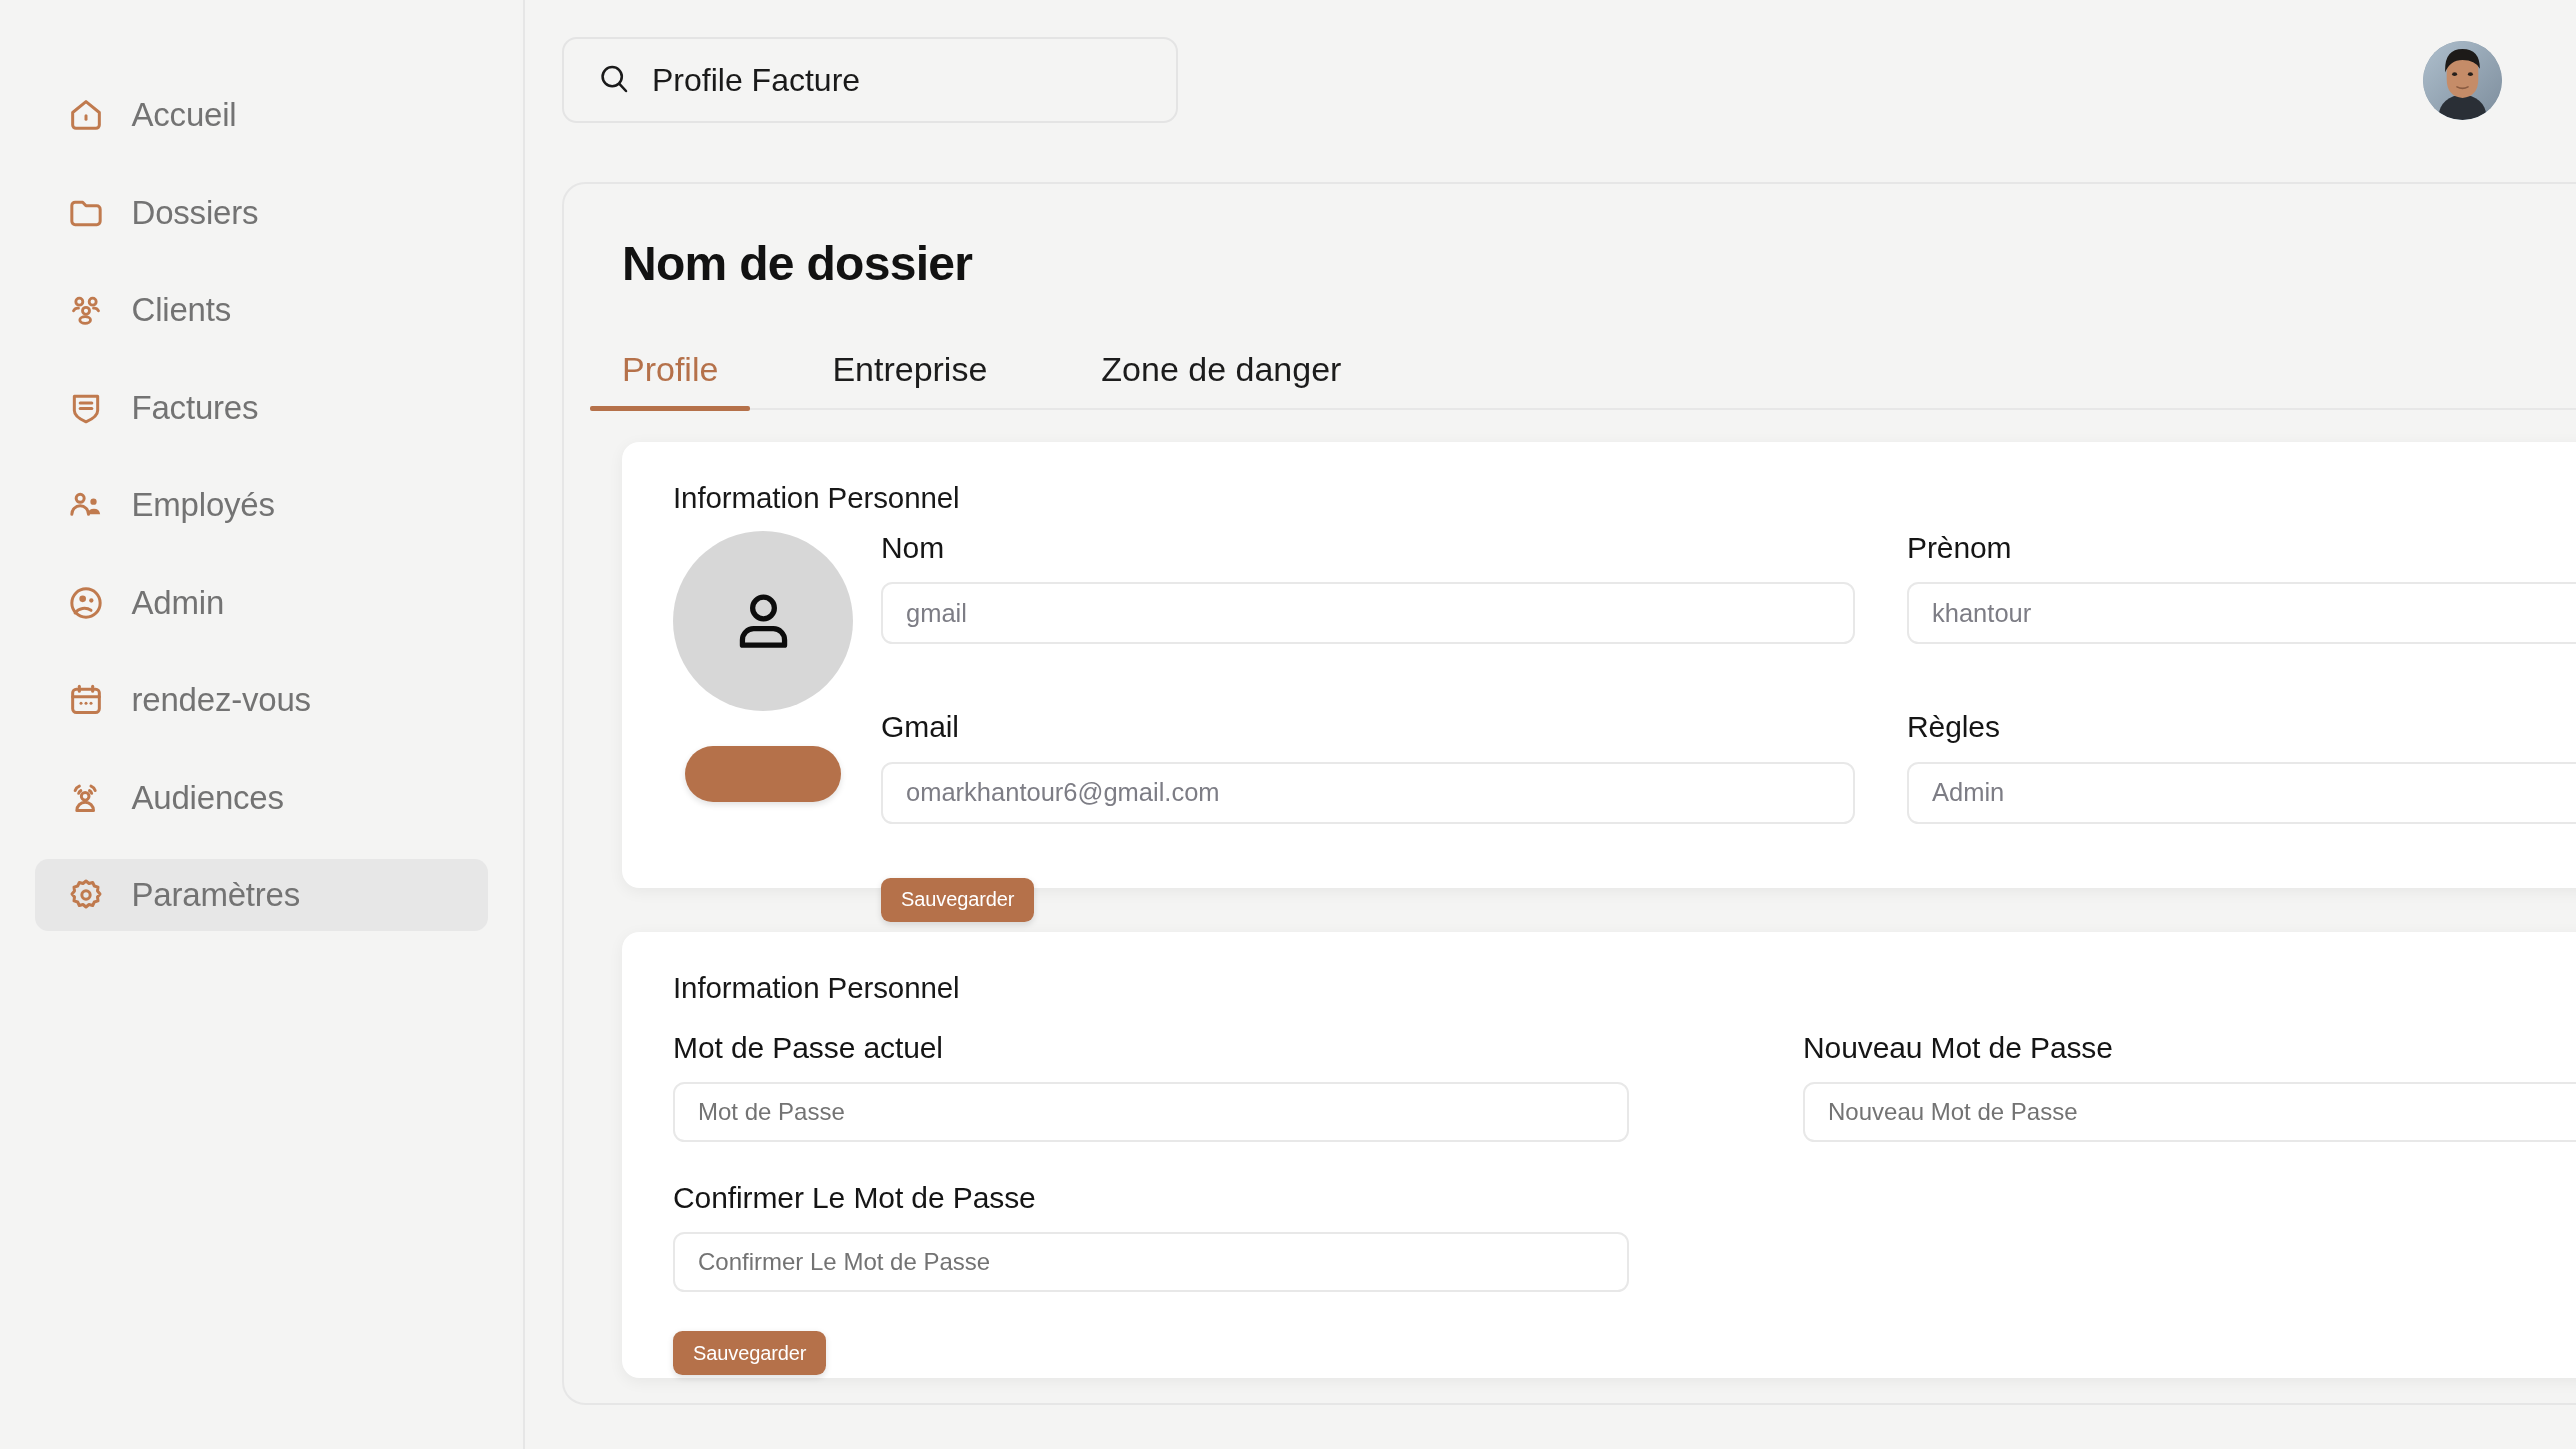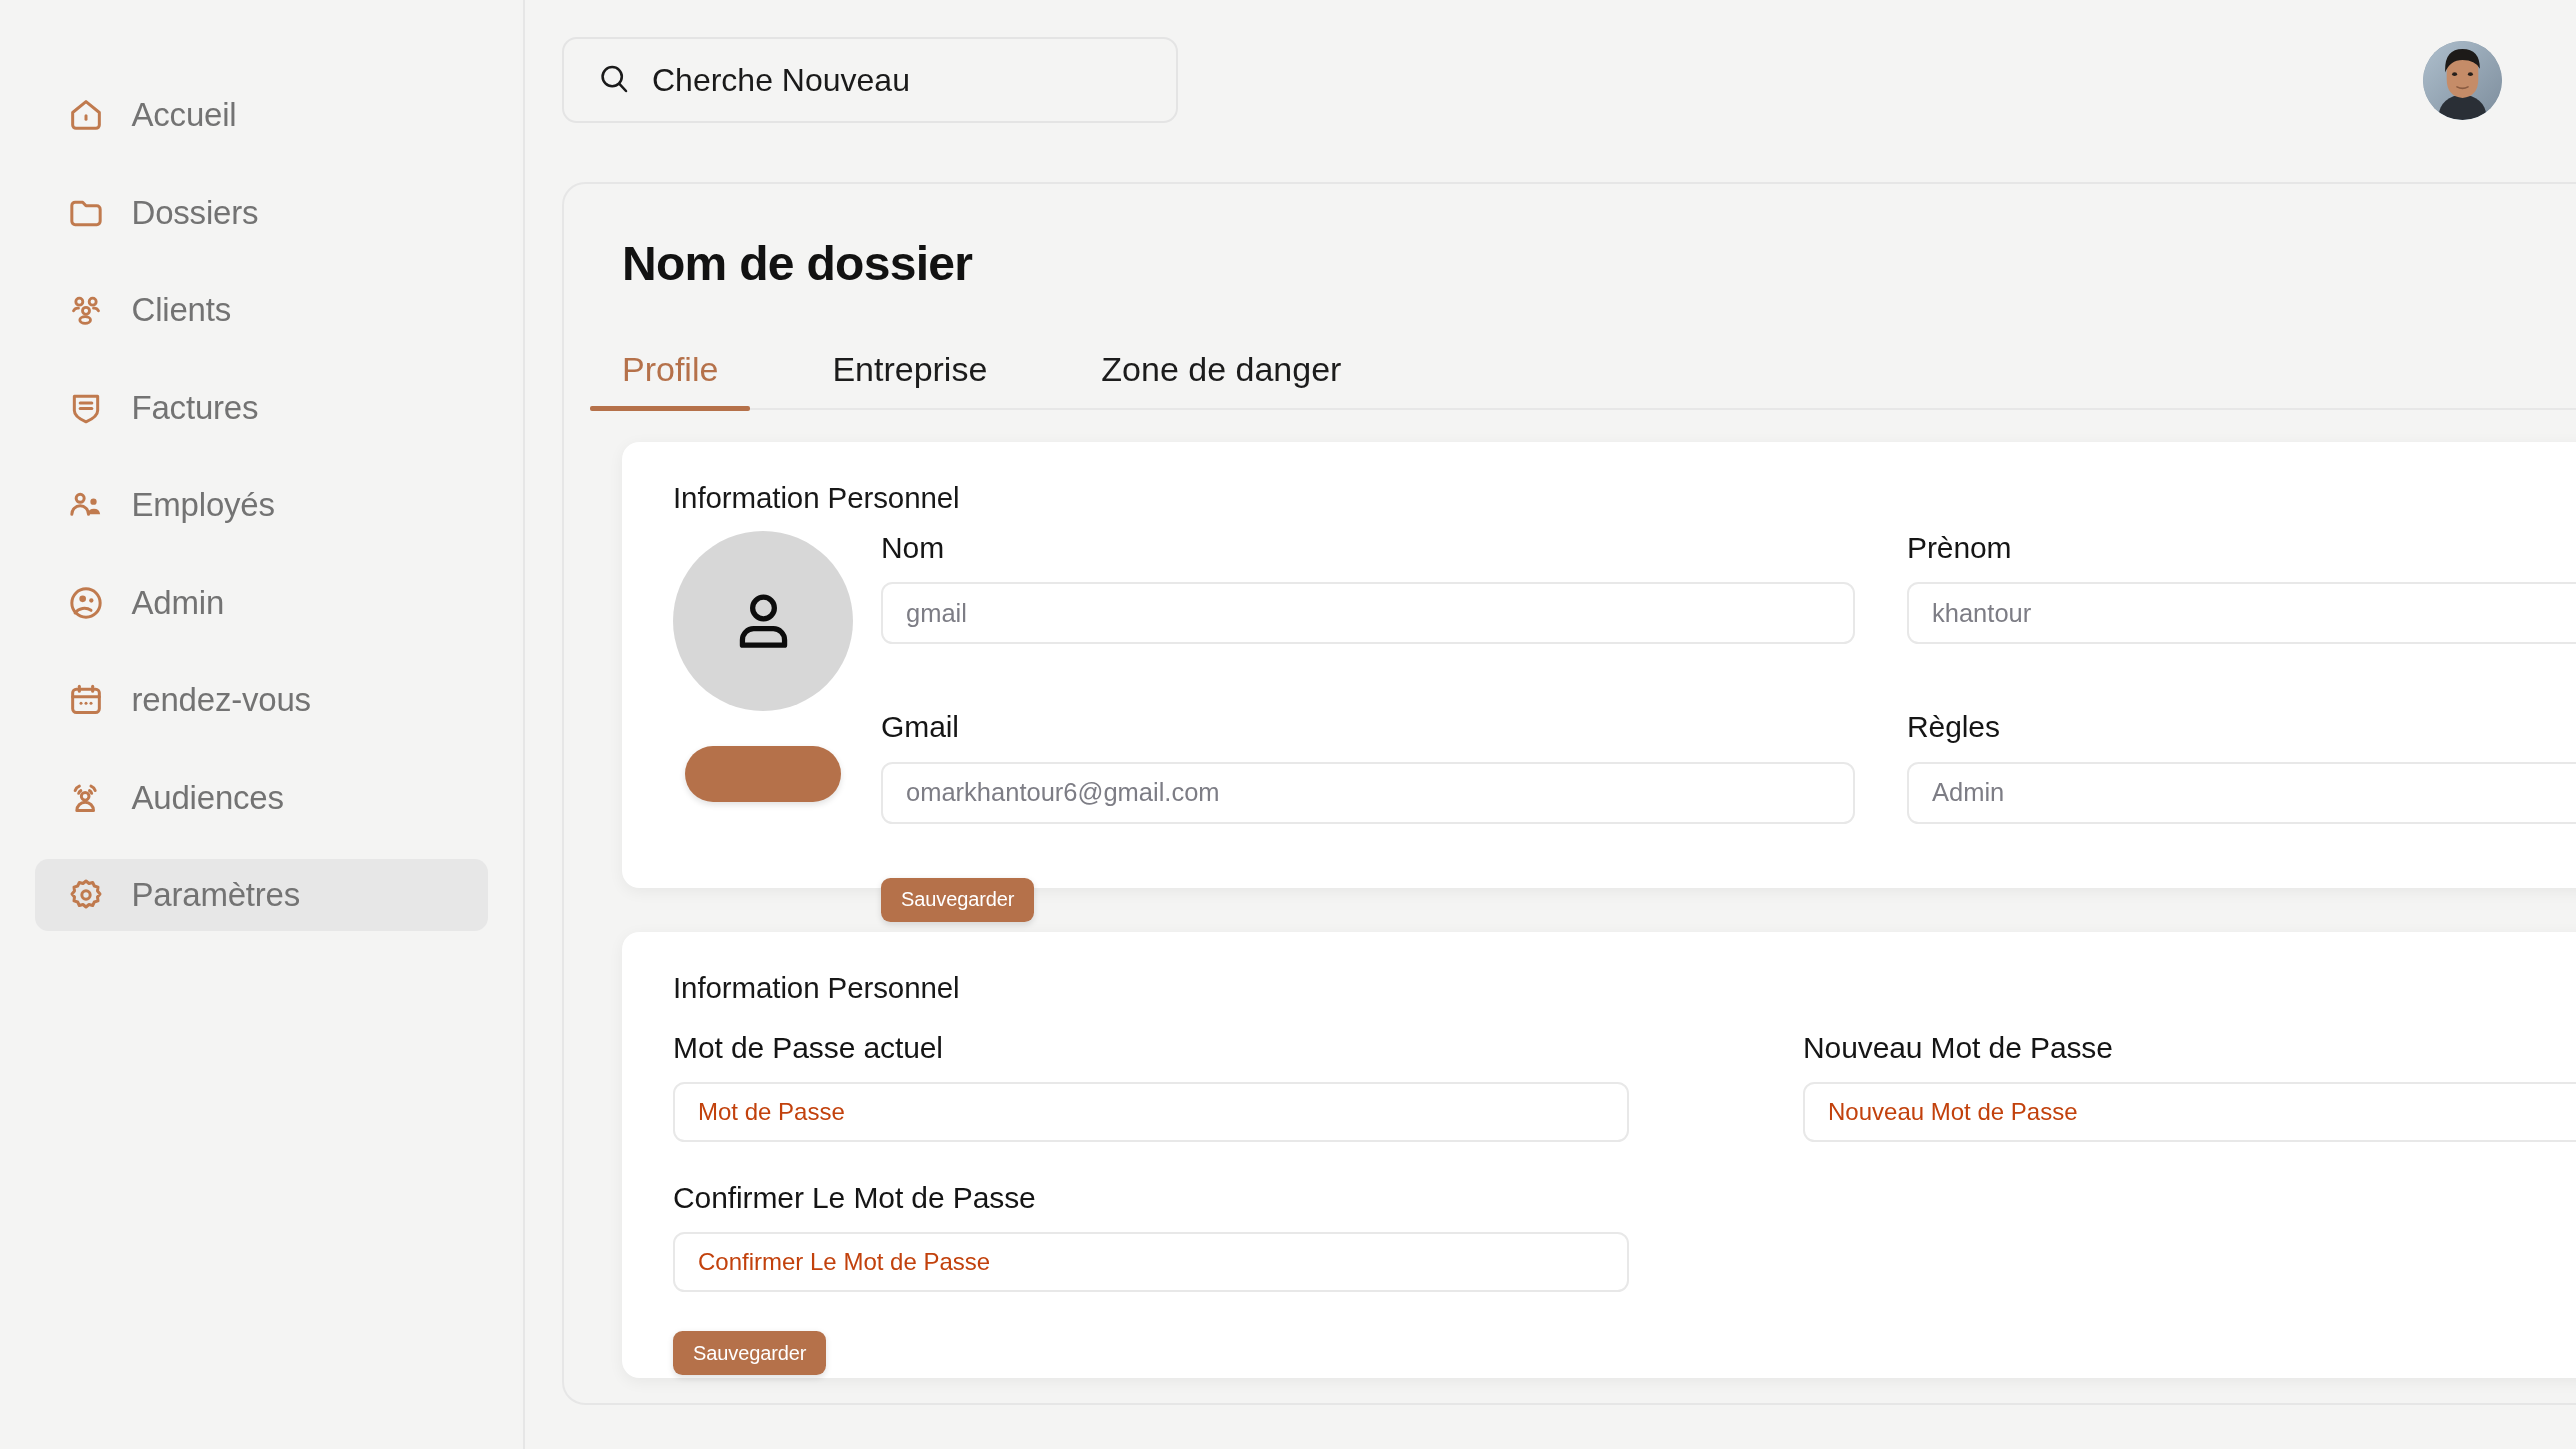--- a/index.html
+++ b/index.html
@@ -145,21 +145,21 @@
   .pw-grid { display: flex; flex-wrap: wrap; margin-top: 25.5px; }
   .pw-col { width: 50%; padding-right: 174px; }
   .pw-field { margin-bottom: 39px; }
   .pw-label { font-size: 30px; color: #151515; margin-bottom: 17.4px; letter-spacing: -0.1px; }
   .pw-input {
     width: 100%; height: 60px;
     border: 2px solid #e8e8e8; border-radius: 11.4px;
     background: #fff; display: flex; align-items: center;
     padding: 0 23px; cursor: text;
   }
-  .pw-input-text { font-size: 24px; color: #c2410c; }
+  .pw-input-text { font-size: 24px; color: #737373; }
   .save-row-2 { margin-top: 1.3px; }
 </style>
 </head>
 <body>
 
 <div class="app">
 
   <aside class="sidebar">
 
 
@@ -278,21 +278,21 @@
   <section class="main">
 
     <header class="topbar">
       <div class="search-box">
         <span>
           <svg viewBox="0 0 24 24" width="36" height="36" fill="none" stroke="#1a1a1a" stroke-width="1.7" stroke-linecap="round">
             <circle cx="10.8" cy="10.4" r="6.4"></circle>
               <path d="M15.6 15.3 L20 20"></path>
           </svg>
         </span>
-        <span class="search-text">Cherche Nouveau</span>
+        <span class="search-text">Profile Facture</span>
       </div>
 
       <div class="avatar-top">
         <svg viewBox="0 0 100 100" width="79" height="79">
           <defs>
             <clipPath id="avclip">
                 <circle cx="50" cy="50" r="50"></circle>
               </clipPath>
             <linearGradient id="bgsky" x1="0" y1="0" x2="1" y2="1">
               <stop offset="0%" stop-color="#aebfcd"></stop>

